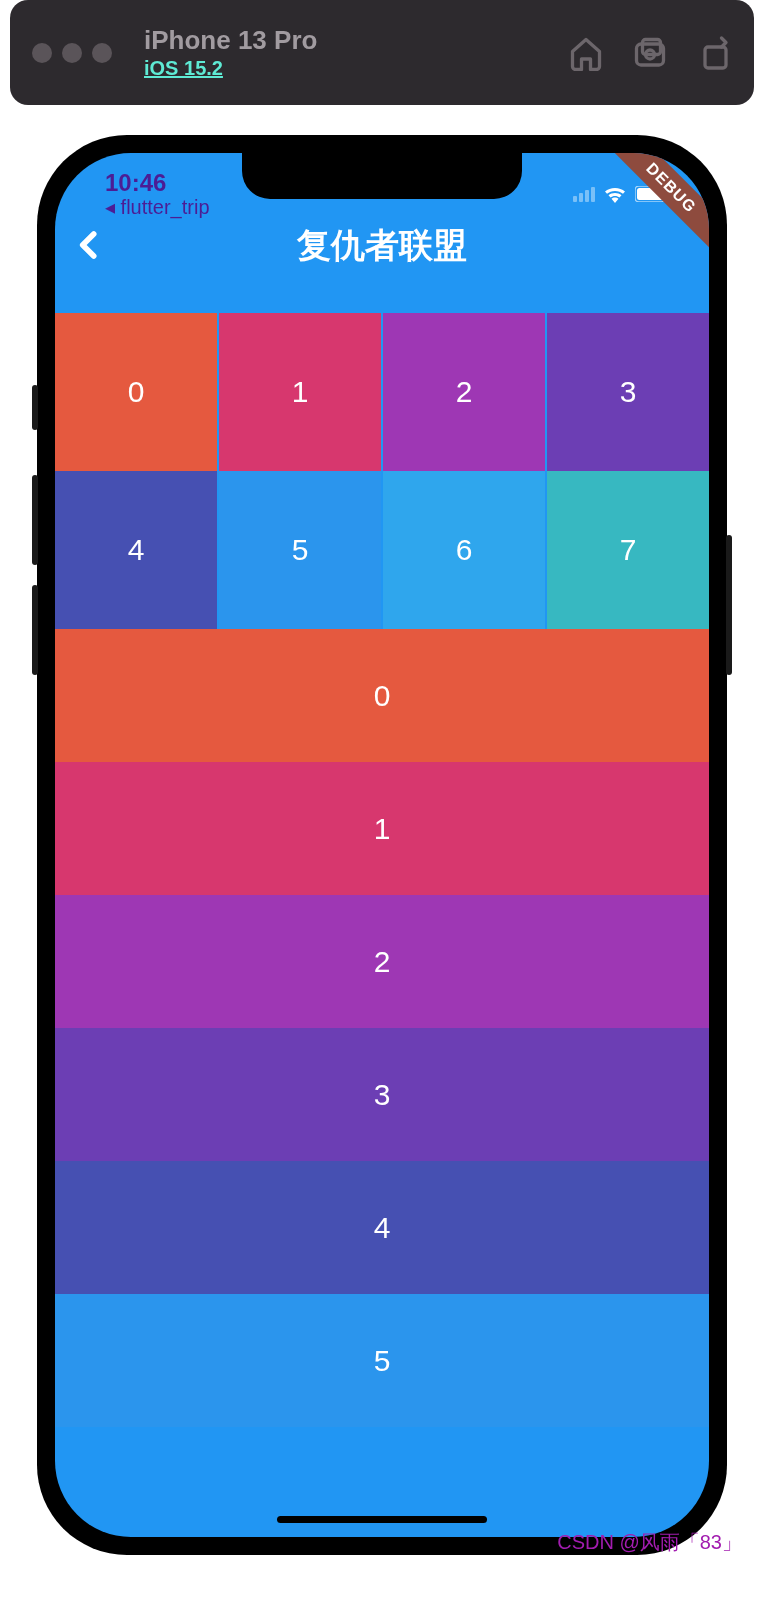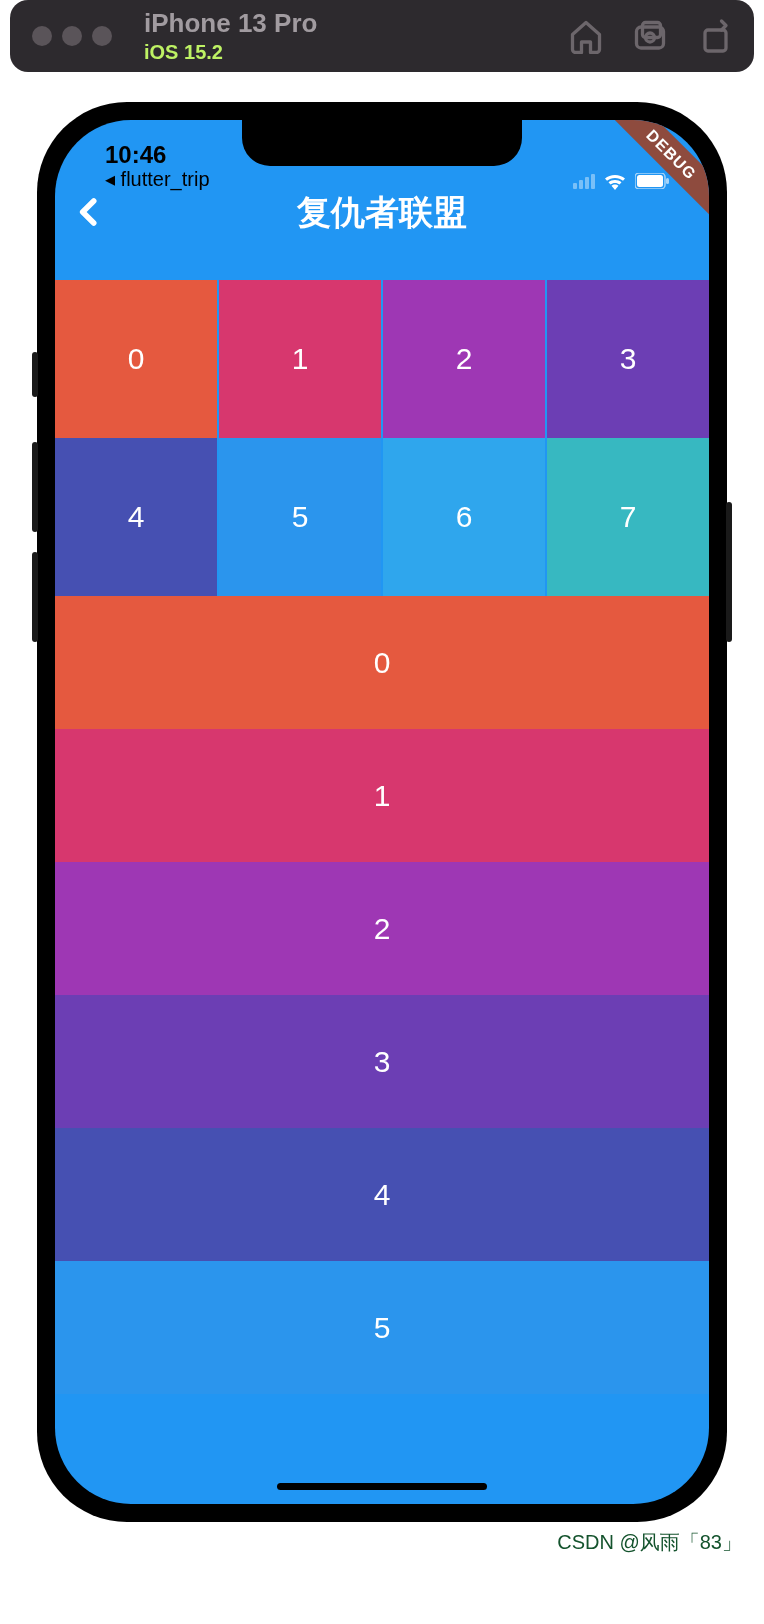--- a/index.html
+++ b/index.html
@@ -10,21 +10,21 @@
     body {
       font-family: -apple-system, BlinkMacSystemFont, "Helvetica Neue", sans-serif;
       background: #fff;
       width: 764px;
       height: 1624px;
     }
     .simulator-titlebar {
       background: #2d2a2e;
       border-radius: 18px;
       margin: 0 10px 0 10px;
-      height: 72px;
+      height: 105px;
       display: flex;
       align-items: center;
       padding: 0 22px;
     }
     .traffic-lights {
       display: flex;
       gap: 10px;
     }
     .traffic-dot {
       width: 20px;
@@ -35,23 +35,24 @@
     .sim-device-info {
       margin-left: 32px;
       line-height: 1.2;
     }
     .sim-device-name {
       color: #a19ba0;
       font-size: 26px;
       font-weight: 700;
     }
     .sim-os {
-      color: #bef264;
+      color: #5eead4;
       font-size: 20px;
       font-weight: 600;
+      text-decoration: underline;
     }
     .sim-actions {
       margin-left: auto;
       display: flex;
       gap: 28px;
       align-items: center;
     }
     .sim-icon {
       color: #6c666b;
       width: 36px;
@@ -102,22 +103,22 @@
       background: #000;
       border-bottom-left-radius: 28px;
       border-bottom-right-radius: 28px;
       z-index: 100;
     }
 
     .status-bar {
       height: 70px;
       display: flex;
       justify-content: space-between;
-      align-items: flex-end;
-      color: #000000;
+      align-items: center;
+      color: #4c1d95;
       padding: 12px 30px 0 30px;
     }
     .status-left {
       display: flex;
       flex-direction: column;
       line-height: 1.1;
       margin-left: 20px;
     }
     .status-time {
       font-size: 24px;
@@ -231,21 +232,21 @@
       height: 7px;
       background: #000;
       border-radius: 4px;
       z-index: 60;
     }
 
     .watermark {
       position: absolute;
       right: 22px;
       bottom: 68px;
-      color: #14532d;
+      color: #a21caf;
       font-size: 20px;
     }
   </style>
 </head>
 <body>
 
 <div class="simulator-titlebar">
   <div class="traffic-lights">
     <div class="traffic-dot"></div>
     <div class="traffic-dot"></div>

